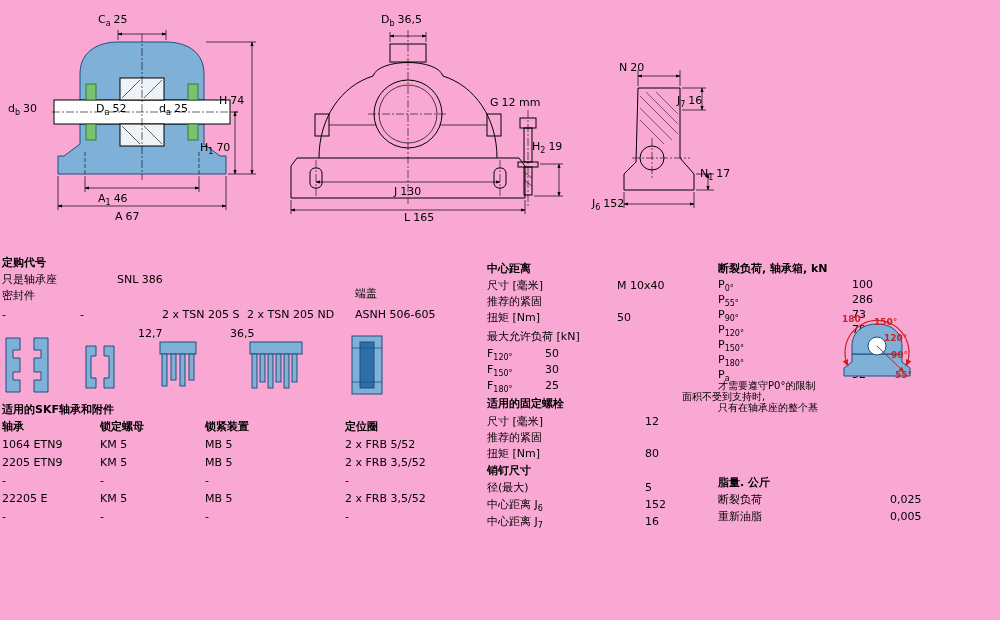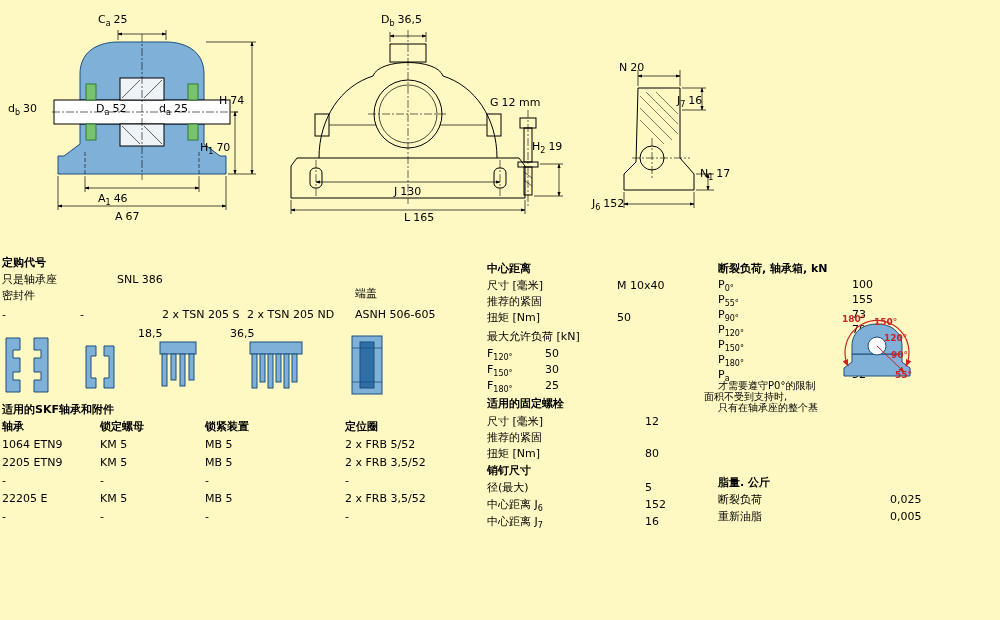--- a/index.html
+++ b/index.html
@@ -1,17 +1,17 @@
 <!DOCTYPE html>
 <html><head>
 <meta charset="utf-8">
 <style>
   *{margin:0;padding:0;box-sizing:border-box;}
   html,body{background:#fff;}
-  .page{position:relative;width:1000px;height:620px;background:#fef9c3;color:#000;
+  .page{position:relative;width:1000px;height:620px;background:#f9a8d4;color:#000;
         font-family:"DejaVu Sans","Liberation Sans",sans-serif;font-size:11px;overflow:hidden;}
   .abs{position:absolute;white-space:nowrap;line-height:13px;}
   .b{font-weight:bold;}
   sub{font-size:8px;line-height:0;}
   .sp{margin-left:3px;}
   .v,.c{position:absolute;top:0;white-space:nowrap;}
   .red{color:#cc2222;font-size:9px;font-weight:bold;}
   .note{font-size:10px;}
   svg{position:absolute;overflow:visible;}
 </style>
@@ -133,21 +133,21 @@
   <div class="abs" style="left:2px;top:273px"><span>只是轴承座</span><span class="v" style="left:115px">SNL 386</span></div>
   <div class="abs" style="left:2px;top:289px">密封件</div>
   <div class="abs" style="left:355px;top:287px">端盖</div>
   <div class="abs" style="left:2px;top:308px">
     <span class="c" style="left:0">-</span>
     <span class="c" style="left:78px">-</span>
     <span class="c" style="left:160px">2 x TSN 205 S</span>
     <span class="c" style="left:245px">2 x TSN 205 ND</span>
     <span class="c" style="left:353px">ASNH 506-605</span>
   </div>
-  <div class="abs" style="left:138px;top:327px">18,5</div>
+  <div class="abs" style="left:138px;top:327px">12,7</div>
   <div class="abs" style="left:230px;top:327px">36,5</div>
 
   <svg style="left:4px;top:336px" width="46" height="58" viewBox="0 0 46 58">
     <g fill="#7fb0d8" stroke="#1d4f7c">
       <path d="M2,2 L16,2 L16,14 L9,14 L9,22 L16,22 L16,36 L9,36 L9,44 L16,44 L16,56 L2,56 Z"></path>
       <path d="M44,2 L30,2 L30,14 L37,14 L37,22 L30,22 L30,36 L37,36 L37,44 L30,44 L30,56 L44,56 Z"></path>
     </g>
   </svg>
   <svg style="left:84px;top:344px" width="32" height="46" viewBox="0 0 32 46">
     <g fill="#7fb0d8" stroke="#1d4f7c">
@@ -235,29 +235,29 @@
   <div class="abs" style="left:487px;top:431px">推荐的紧固</div>
   <div class="abs" style="left:487px;top:447px"><span>扭矩 [Nm]</span><span class="v" style="left:158px">80</span></div>
 
   <div class="abs b" style="left:487px;top:464px">销钉尺寸</div>
   <div class="abs" style="left:487px;top:481px"><span>径(最大)</span><span class="v" style="left:158px">5</span></div>
   <div class="abs" style="left:487px;top:498px"><span>中心距离 </span><span>J</span><sub>6</sub><span class="v" style="left:158px">152</span></div>
   <div class="abs" style="left:487px;top:515px"><span>中心距离 </span><span>J</span><sub>7</sub><span class="v" style="left:158px">16</span></div>
 
   <div class="abs b" style="left:718px;top:262px">断裂负荷, 轴承箱, kN</div>
   <div class="abs" style="left:718px;top:278px"><span>P</span><sub>0°</sub><span class="v" style="left:134px">100</span></div>
-  <div class="abs" style="left:718px;top:293px"><span>P</span><sub>55°</sub><span class="v" style="left:134px">155</span></div>
+  <div class="abs" style="left:718px;top:293px"><span>P</span><sub>55°</sub><span class="v" style="left:134px">286</span></div>
   <div class="abs" style="left:718px;top:308px"><span>P</span><sub>90°</sub><span class="v" style="left:134px">73</span></div>
   <div class="abs" style="left:718px;top:323px"><span>P</span><sub>120°</sub><span class="v" style="left:134px">70</span></div>
   <div class="abs" style="left:718px;top:338px"><span>P</span><sub>150°</sub><span class="v" style="left:134px">60</span></div>
   <div class="abs" style="left:718px;top:353px"><span>P</span><sub>180°</sub><span class="v" style="left:134px">80</span></div>
   <div class="abs" style="left:718px;top:368px"><span>P</span><sub>a</sub><span class="v" style="left:134px">52</span></div>
 
   <div class="abs note" style="left:718px;top:379px">才需要遵守P0°的限制</div>
-  <div class="abs note" style="left:704px;top:390px">面积不受到支持时,</div>
+  <div class="abs note" style="left:682px;top:390px">面积不受到支持时,</div>
   <div class="abs note" style="left:718px;top:401px">只有在轴承座的整个基</div>
 
   <svg style="left:836px;top:310px" width="82" height="82" viewBox="0 0 82 82">
     <defs>
       <marker id="a5" viewBox="0 0 10 10" refX="9" refY="5" markerWidth="6" markerHeight="6" orient="auto-start-reverse">
         <path d="M0,1 L10,5 L0,9 Z" fill="#cc2222"></path>
       </marker>
     </defs>
     <path d="M16,44 L16,52 L8,58 L8,66 L74,66 L74,58 L66,52 L66,44 Z" fill="#7fb0d8" stroke="#1d4f7c"></path>
     <path d="M16,44 L16,36 C16,22 27,14 41,14 C55,14 66,22 66,36 L66,44 Z" fill="#7fb0d8" stroke="#1d4f7c"></path>

